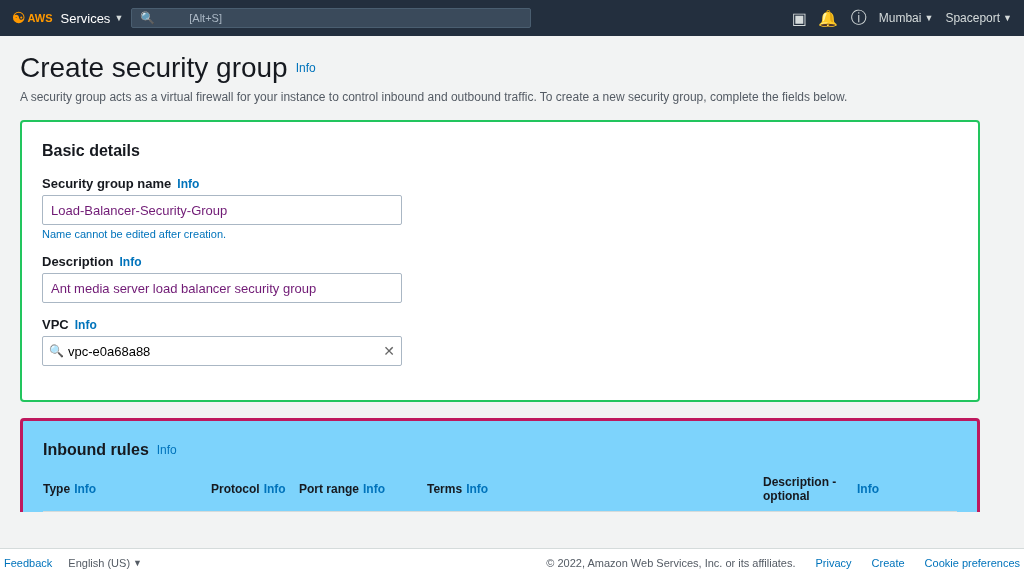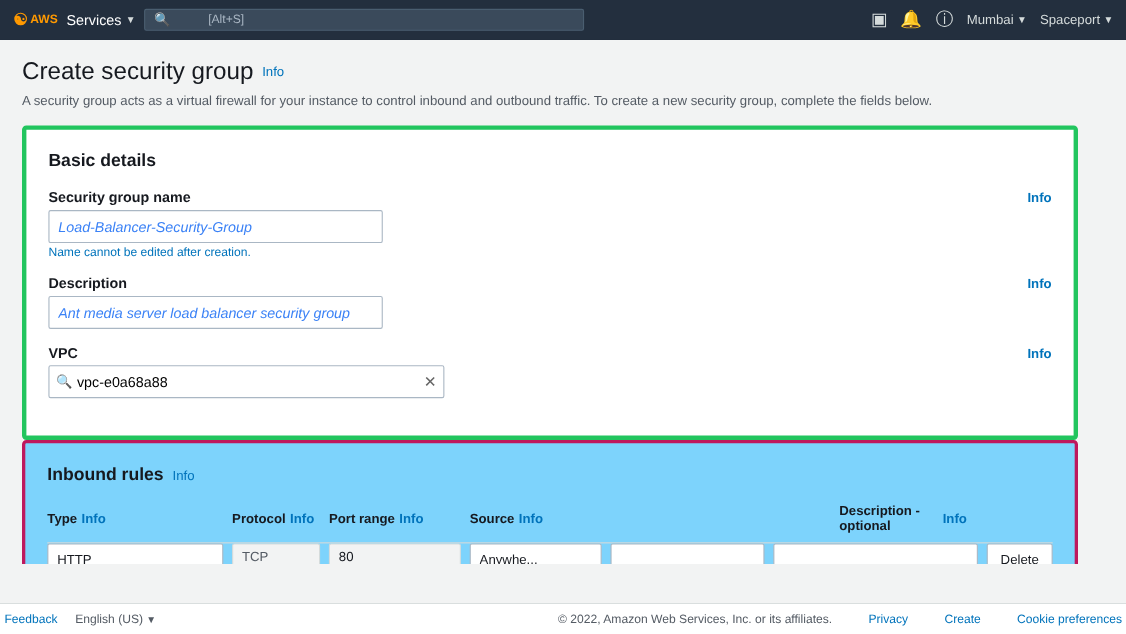--- a/index.html
+++ b/index.html
@@ -85,76 +85,75 @@
       max-width: 1000px;
     }
 
     .page-title-row {
       display: flex;
       align-items: center;
       gap: 8px;
       margin-bottom: 6px;
     }
     .page-title {
-      font-size: 22px;
+      font-size: 28px;
       font-weight: 300;
       color: #16191f;
       text-align: center;
     }
     .info-link {
       color: #0073bb;
       font-size: 12px;
       cursor: pointer;
       text-decoration: none;
     }
     .page-description {
       font-size: 12px;
       color: #545b64;
       margin-bottom: 16px;
     }
 
     
     .section {
       background: #fff;
-      border: 4px solid #22c55e;
+      border: 2px solid #22c55e;
       border-radius: 4px;
       padding: 20px;
+      margin-bottom: 16px;
     }
     .section-title {
       font-size: 16px;
       font-weight: 700;
       color: #16191f;
       margin-bottom: 16px;
     }
 
     
     .form-field {
       margin-bottom: 14px;
     }
     .form-label {
       font-size: 13px;
       font-weight: 700;
       color: #16191f;
       margin-bottom: 4px;
       display: flex;
       align-items: center;
       gap: 6px;
-      justify-content: space-between;
     }
     .form-input {
-      width: 304px;
+      width: 360px;
       height: 30px;
       border: 1px solid #aab7c4;
       border-radius: 2px;
       padding: 4px 8px;
       font-size: 13px;
       background: #fff;
-      color: #3b82f6;
+      color: #701a75;
       outline: none;
-      font-style: italic;
     }
     .field-hint {
       font-size: 11px;
       color: #0073bb;
       margin-top: 3px;
     }
 
     
     .vpc-input-wrapper {
       width: 360px;
@@ -352,21 +351,20 @@
       align-items: center;
       padding: 0 4px;
       gap: 16px;
       font-size: 11px;
       color: #545b64;
       z-index: 100;
     }
     .bottom-bar .bottom-link {
       color: #0073bb;
       cursor: pointer;
-      margin-left: 13px;
     }
     .bottom-bar .bottom-right {
       margin-left: auto;
       display: flex;
       gap: 20px;
     }
 
     
     .scroll-area {
       height: calc(100vh - 36px - 28px);
@@ -468,21 +466,21 @@
         </div>
         <div class="col-protocol col-header">
           <span>Protocol</span>
           <a class="info-link">Info</a>
         </div>
         <div class="col-port col-header">
           <span>Port range</span>
           <a class="info-link">Info</a>
         </div>
         <div class="col-source col-header">
-          <span>Source</span>
+          <span>Terms</span>
           <a class="info-link">Info</a>
         </div>
         <div style="width:140px;flex-shrink:0;"></div>
         <div class="col-desc col-header">
           <span>Description - optional</span>
           <a class="info-link">Info</a>
         </div>
         <div class="col-action"></div>
       </div>
 

